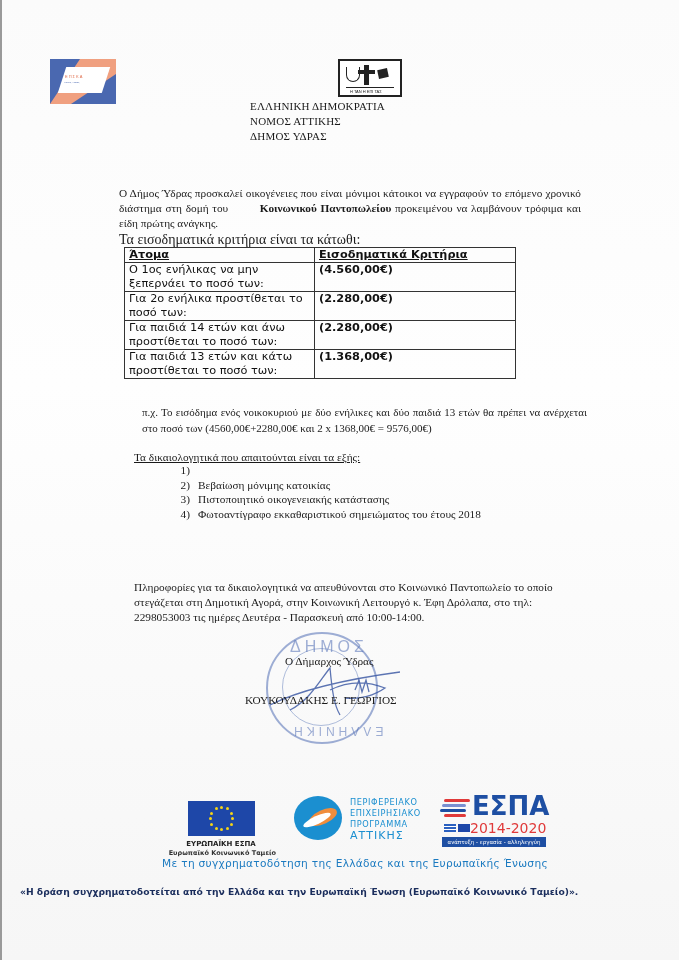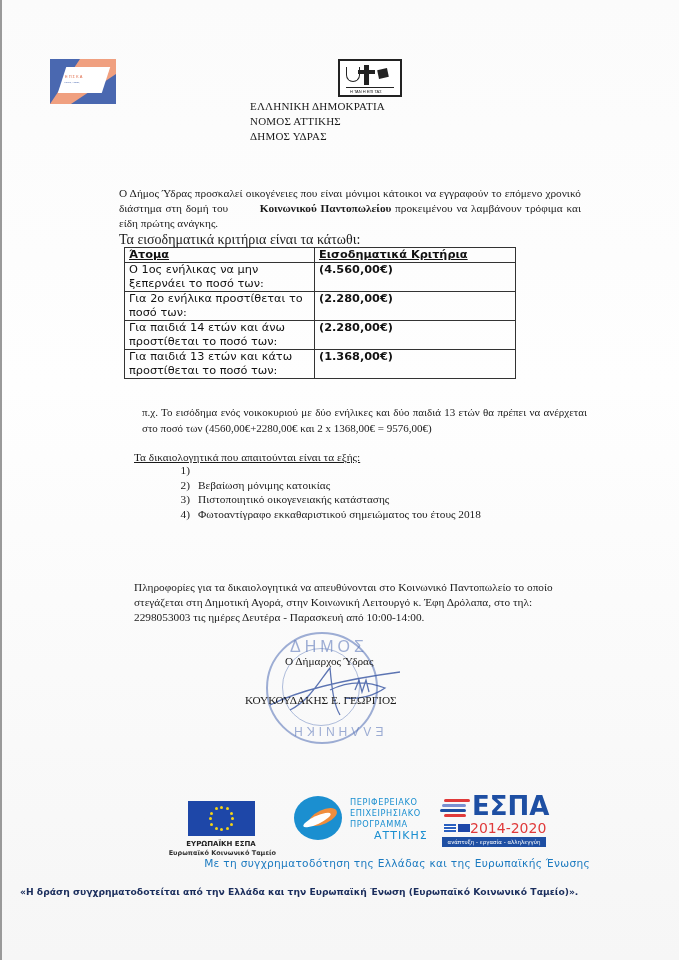--- a/index.html
+++ b/index.html
@@ -46,30 +46,30 @@
   .mayor{position:absolute;left:285px;top:655px;font-size:11.3px;}
   .mayor-name{position:absolute;left:245px;top:694px;font-size:11.3px;}
   .eu-flag{position:absolute;left:188px;top:801px;width:67px;height:35px;background:#1e47a8;}
   .eu-flag .star{position:absolute;width:3px;height:3px;background:#f5d416;border-radius:50%;}
   .eu-text1{position:absolute;left:176px;top:840px;width:90px;text-align:center;font-family:"DejaVu Sans",sans-serif;font-size:7px;font-weight:bold;color:#222;}
   .eu-text2{position:absolute;left:166px;top:849px;width:110px;text-align:right;font-family:"DejaVu Sans",sans-serif;font-size:6.5px;font-weight:bold;color:#333;}
   .attica-logo{position:absolute;left:294px;top:796px;width:48px;height:44px;border-radius:50%;background:#1b8fd0;overflow:hidden;}
   .attica-logo .o{position:absolute;left:14px;top:14px;width:30px;height:14px;background:#f08d3c;border-radius:50% 50% 50% 50%;transform:rotate(-25deg);}
   .attica-logo .w{position:absolute;left:8px;top:20px;width:30px;height:8px;background:#fff;border-radius:50%;transform:rotate(-25deg);}
   .attica-text{position:absolute;left:350px;top:797px;font-family:"DejaVu Sans",sans-serif;font-size:8.2px;line-height:11px;color:#1b8fd0;letter-spacing:0.6px;}
-  .attica-text .big{font-size:11px;letter-spacing:1px;margin-left:24px;}
+  .attica-text .big{font-size:11px;letter-spacing:1px;}
   .espa{position:absolute;left:440px;top:795px;width:110px;height:56px;}
   .espa .stripes{position:absolute;left:0;top:4px;width:30px;height:24px;}
   .espa .stripes span{display:block;height:3px;margin-bottom:2px;border-radius:2px;}
   .espa .word{position:absolute;left:32px;top:-4px;font-family:"DejaVu Sans",sans-serif;font-size:26px;font-weight:bold;color:#1e4fa3;letter-spacing:0px;}
   .espa .years{position:absolute;left:30px;top:25px;font-family:"DejaVu Sans",sans-serif;font-size:14px;color:#e03a3a;}
   .espa .gr{position:absolute;left:4px;top:29px;width:12px;height:8px;background:repeating-linear-gradient(#2a60c0 0 1.6px,#fff 1.6px 3.2px);}
   .espa .eu{position:absolute;left:18px;top:29px;width:12px;height:8px;background:#1e47a8;}
   .espa .bar{position:absolute;left:2px;top:42px;width:104px;height:10px;background:#1e4fa3;color:#fff;font-family:"DejaVu Sans",sans-serif;font-size:5.5px;text-align:center;line-height:10px;}
-  .cofund{position:absolute;left:120px;width:470px;top:857px;text-align:right;font-family:"DejaVu Sans",sans-serif;font-size:10.6px;color:#1b7ac0;letter-spacing:0.3px;}
+  .cofund{position:absolute;left:120px;width:470px;top:857px;text-align:center;font-family:"DejaVu Sans",sans-serif;font-size:10.6px;color:#1b7ac0;letter-spacing:0.3px;}
   .footer-quote{position:absolute;left:20px;width:659px;top:886px;text-align:left;font-family:"DejaVu Sans",sans-serif;font-size:9.2px;font-weight:bold;color:#1a2d5c;}
 </style>
 </head>
 <body>
 
 <div class="page">
   <div class="left-edge"></div>
 
   <div class="espka-logo">
     <div class="blue1"></div>

